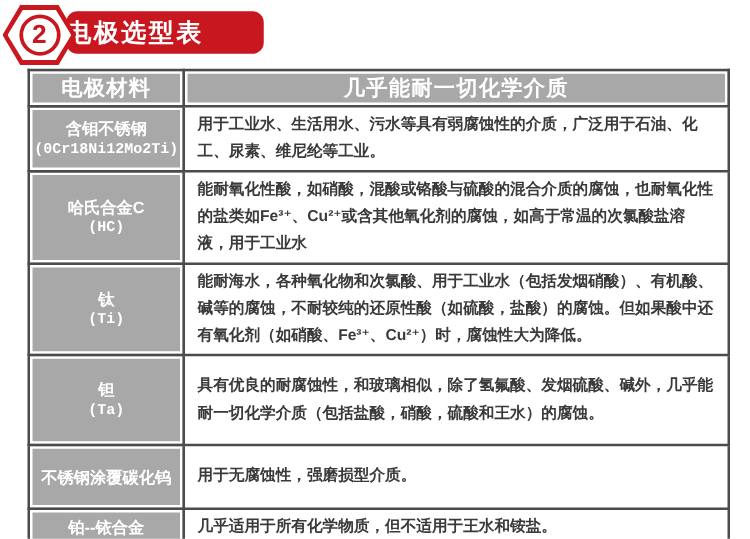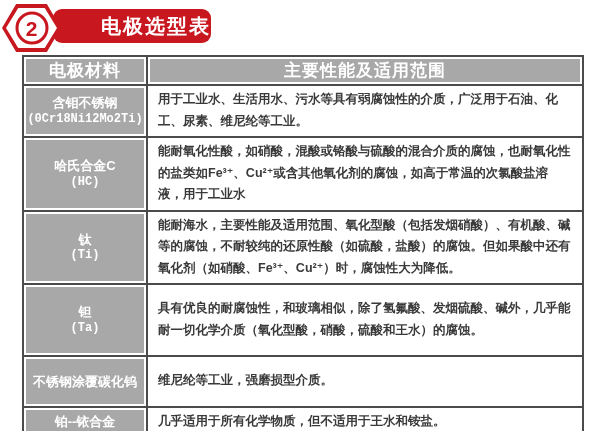--- a/index.html
+++ b/index.html
@@ -12,21 +12,21 @@
   }
 
   
   .hdr { position: absolute; left: 0; top: 0; width: 600px; height: 55px; }
 
   .ribbon {
     position: absolute; left: 53px; top: 9px;
     width: 158px; height: 34px;
     background: var(--accent);
     border-radius: 9px;
-    display: flex; align-items: center; justify-content: flex-end;
+    display: flex; align-items: center; justify-content: flex-start;
     color: #ffffff; font-size: 20px; font-weight: bold; letter-spacing: 2px;
   }
 
   .hex {
     position: absolute; left: 2px; top: 4px;
     width: 59px; height: 48px;
     background: var(--accent);
     clip-path: polygon(0 50%, 24% 0, 76% 0, 100% 50%, 76% 100%, 24% 100%);
     z-index: 2;
   }
@@ -108,21 +108,21 @@
 </div>
 
 <table class="sel">
   <colgroup>
       <col class="c1">
       <col class="c2">
     </colgroup>
   <thead>
     <tr>
       <th class="cell-gray">电极材料</th>
-      <th class="cell-gray">主要性能及适用范围</th>
+      <th class="cell-gray">几乎能耐一切化学介质</th>
     </tr>
   </thead>
   <tbody>
   <tr>
     <td class="cell-gray">
       <div class="mat-name">含钼不锈钢</div>
       <div class="mat-sub">(0Cr18Ni12Mo2Ti)</div>
     </td>
     <td class="desc">用于工业水、生活用水、污水等具有弱腐蚀性的介质，广泛用于石油、化工、尿素、维尼纶等工业。</td>
   </tr>
@@ -134,37 +134,37 @@
       <div class="mat-sub">(HC)</div>
     </td>
     <td class="desc">能耐氧化性酸，如硝酸，混酸或铬酸与硫酸的混合介质的腐蚀，也耐氧化性的盐类如Fe³⁺、Cu²⁺或含其他氧化剂的腐蚀，如高于常温的次氯酸盐溶液，用于工业水</td>
   </tr>
 
   <tr>
     <td class="cell-gray">
       <div class="mat-name">钛</div>
       <div class="mat-sub">(Ti)</div>
     </td>
-    <td class="desc">能耐海水，主要性能及适用范围、氧化型酸（包括发烟硝酸）、有机酸、碱等的腐蚀，不耐较纯的还原性酸（如硫酸，盐酸）的腐蚀。但如果酸中还有氧化剂（如硝酸、Fe³⁺、Cu²⁺）时，腐蚀性大为降低。</td>
+    <td class="desc">能耐海水，各种氧化物和次氯酸、用于工业水（包括发烟硝酸）、有机酸、碱等的腐蚀，不耐较纯的还原性酸（如硫酸，盐酸）的腐蚀。但如果酸中还有氧化剂（如硝酸、Fe³⁺、Cu²⁺）时，腐蚀性大为降低。</td>
   </tr>
 
   <tr>
     <td class="cell-gray">
       <div class="mat-name">钽</div>
       <div class="mat-sub">(Ta)</div>
     </td>
-    <td class="desc">具有优良的耐腐蚀性，和玻璃相似，除了氢氟酸、发烟硫酸、碱外，几乎能耐一切化学介质（氧化型酸，硝酸，硫酸和王水）的腐蚀。</td>
+    <td class="desc">具有优良的耐腐蚀性，和玻璃相似，除了氢氟酸、发烟硫酸、碱外，几乎能耐一切化学介质（包括盐酸，硝酸，硫酸和王水）的腐蚀。</td>
   </tr>
 
   <tr>
     <td class="cell-gray">
       <div class="mat-name">不锈钢涂覆碳化钨</div>
 
     </td>
-    <td class="desc">维尼纶等工业，强磨损型介质。</td>
+    <td class="desc">用于无腐蚀性，强磨损型介质。</td>
   </tr>
 
   <tr>
     <td class="cell-gray">
       <div class="mat-name">铂--铱合金</div>
 
     </td>
     <td class="desc">几乎适用于所有化学物质，但不适用于王水和铵盐。</td>
   </tr>
 </tbody>

